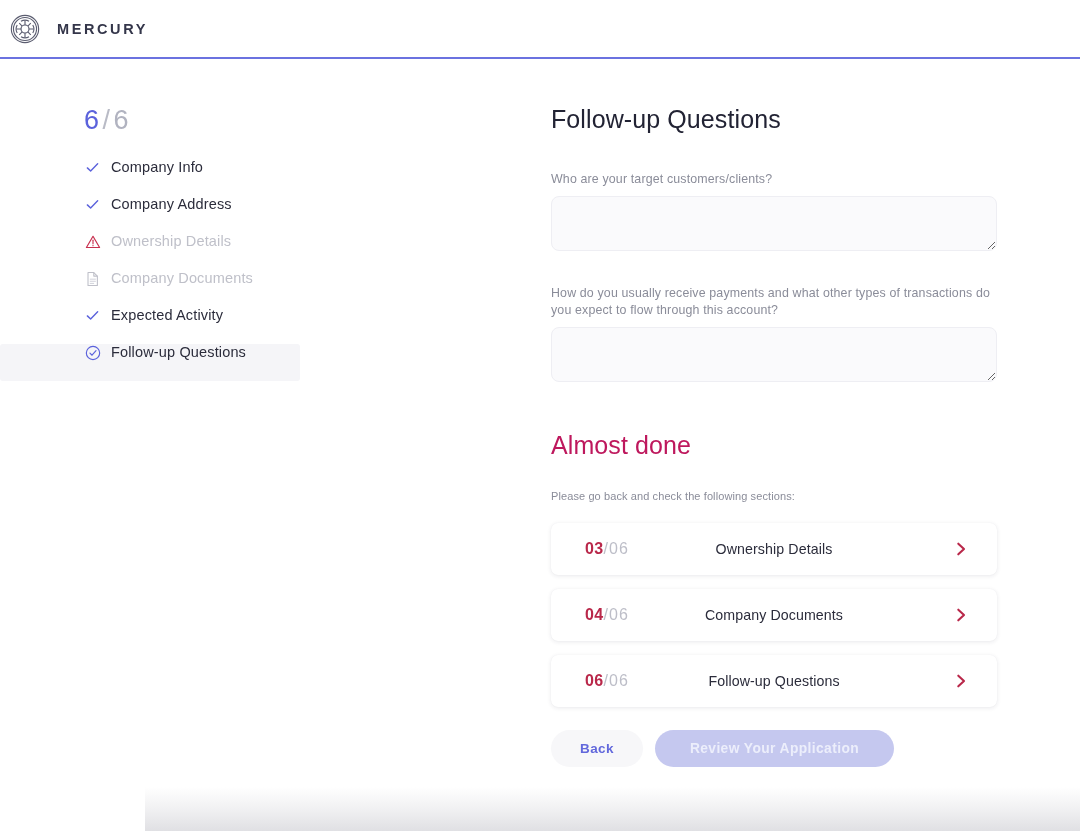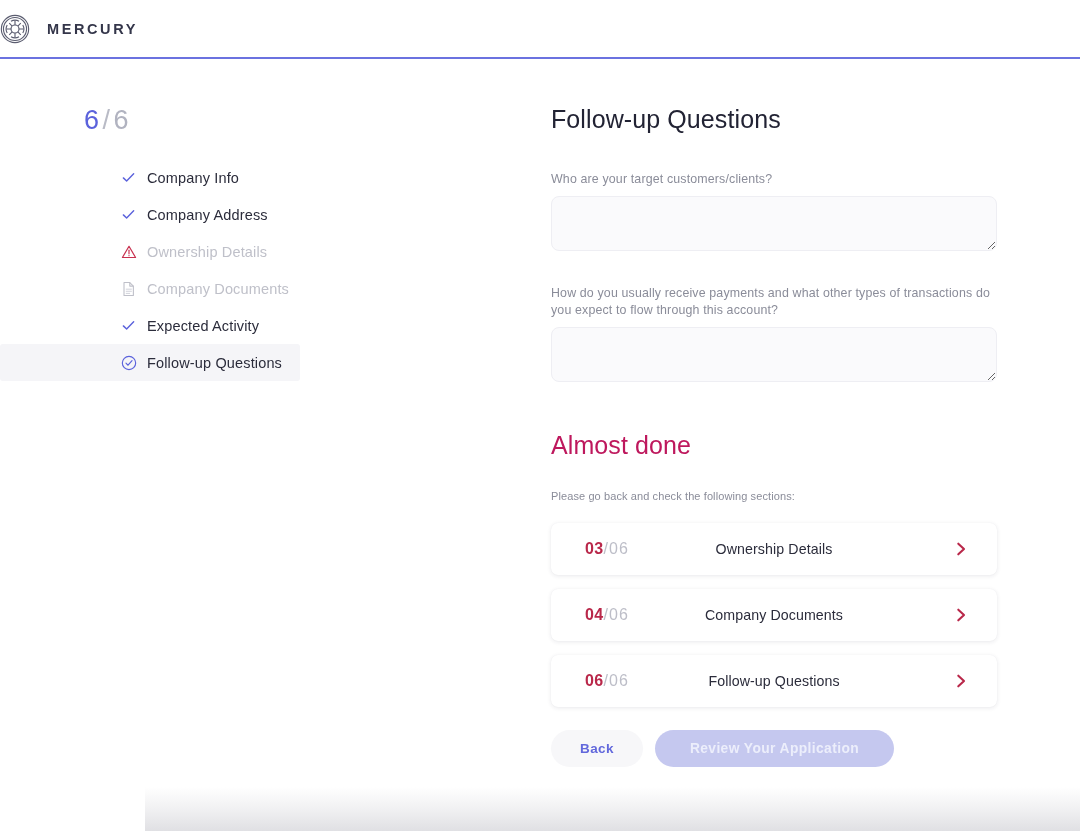--- a/index.html
+++ b/index.html
@@ -18,20 +18,21 @@
 
   
   .topbar {
     position: absolute;
     left: 0; top: 0;
     width: 1080px;
     height: 58px;
     background: #ffffff;
     display: flex;
     align-items: center;
+    padding-left: 10px;
   }
   .brand {
     display: flex;
     align-items: center;
     gap: 17px;
   }
   .brand-mark {
     width: 30px; height: 30px;
     flex: 0 0 30px;
     display: block;
@@ -78,22 +79,22 @@
 
   .steps {
     position: absolute;
     left: 0; top: 100px;
     width: 520px;
   }
   .step {
     position: relative;
     height: 37px;
     display: flex;
-    align-items: center;
-    padding-left: 120px;
+    align-items: flex-start;
+    padding-left: 84px;
     width: 300px;
     border-radius: 3px;
   }
   .step.active { background: #f5f5f8; }
   .step .ico {
     width: 17px; height: 17px;
     flex: 0 0 17px;
     margin-right: 10px;
     display: flex;
     align-items: center;

